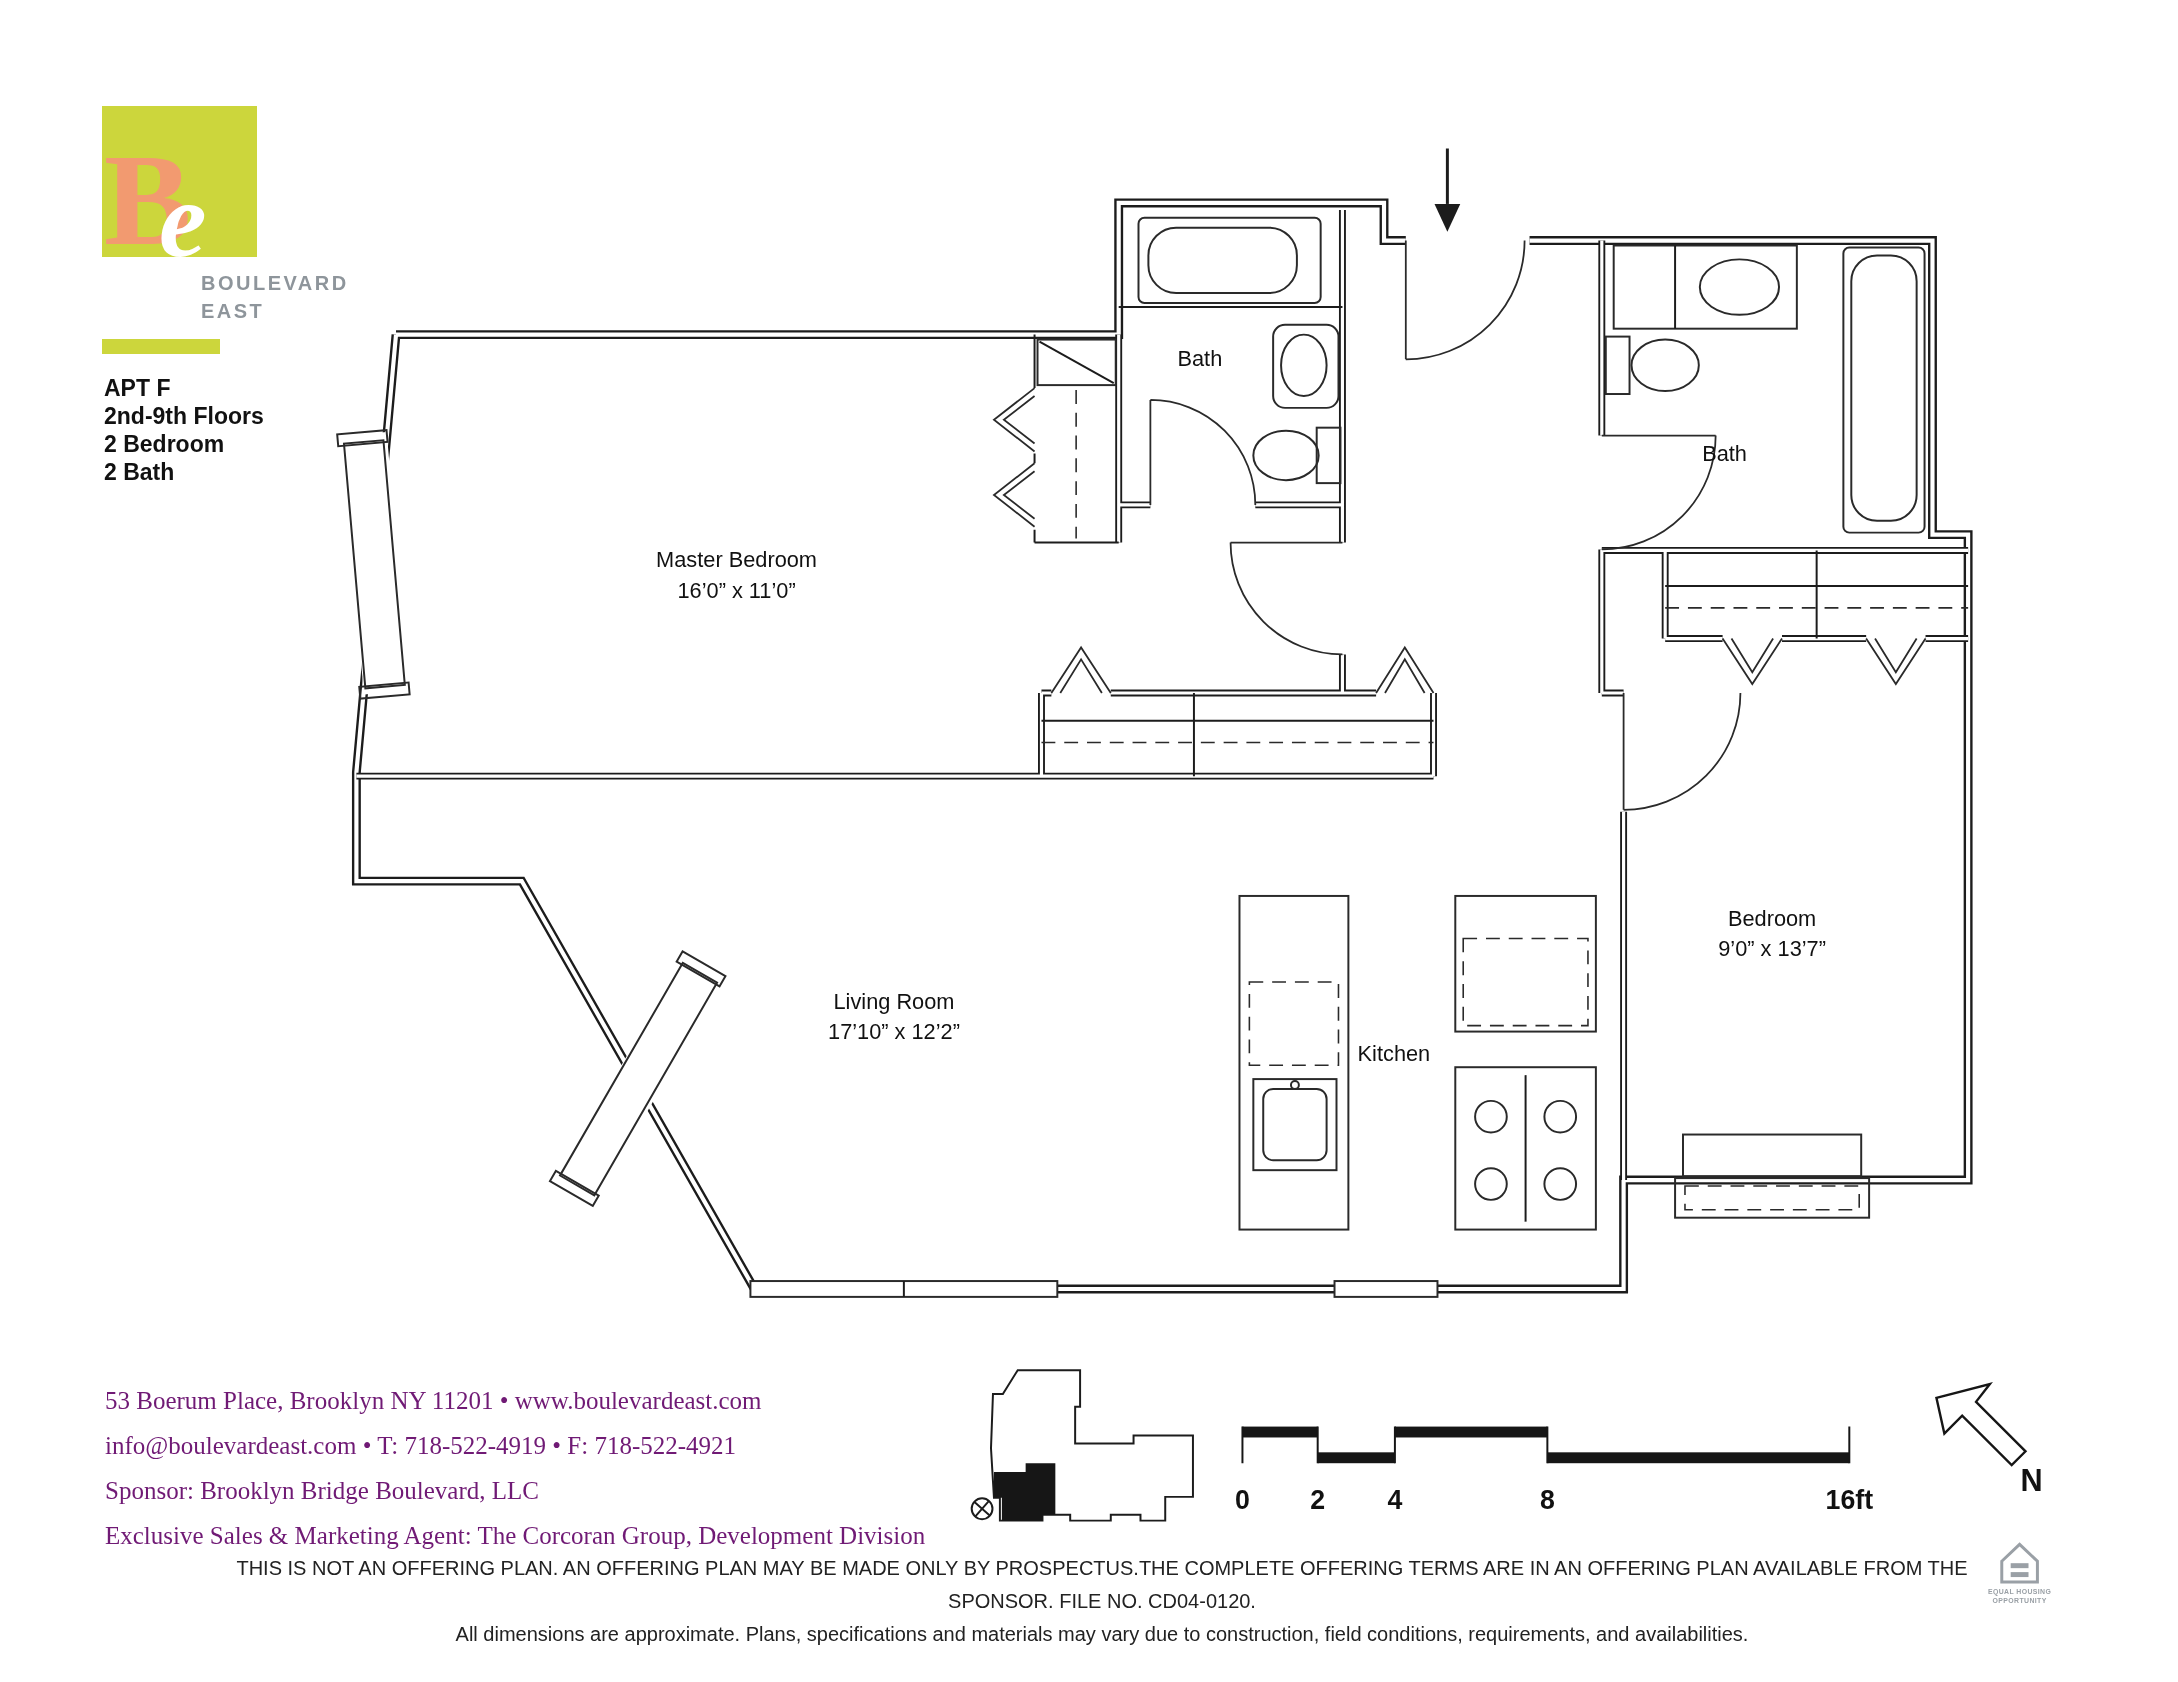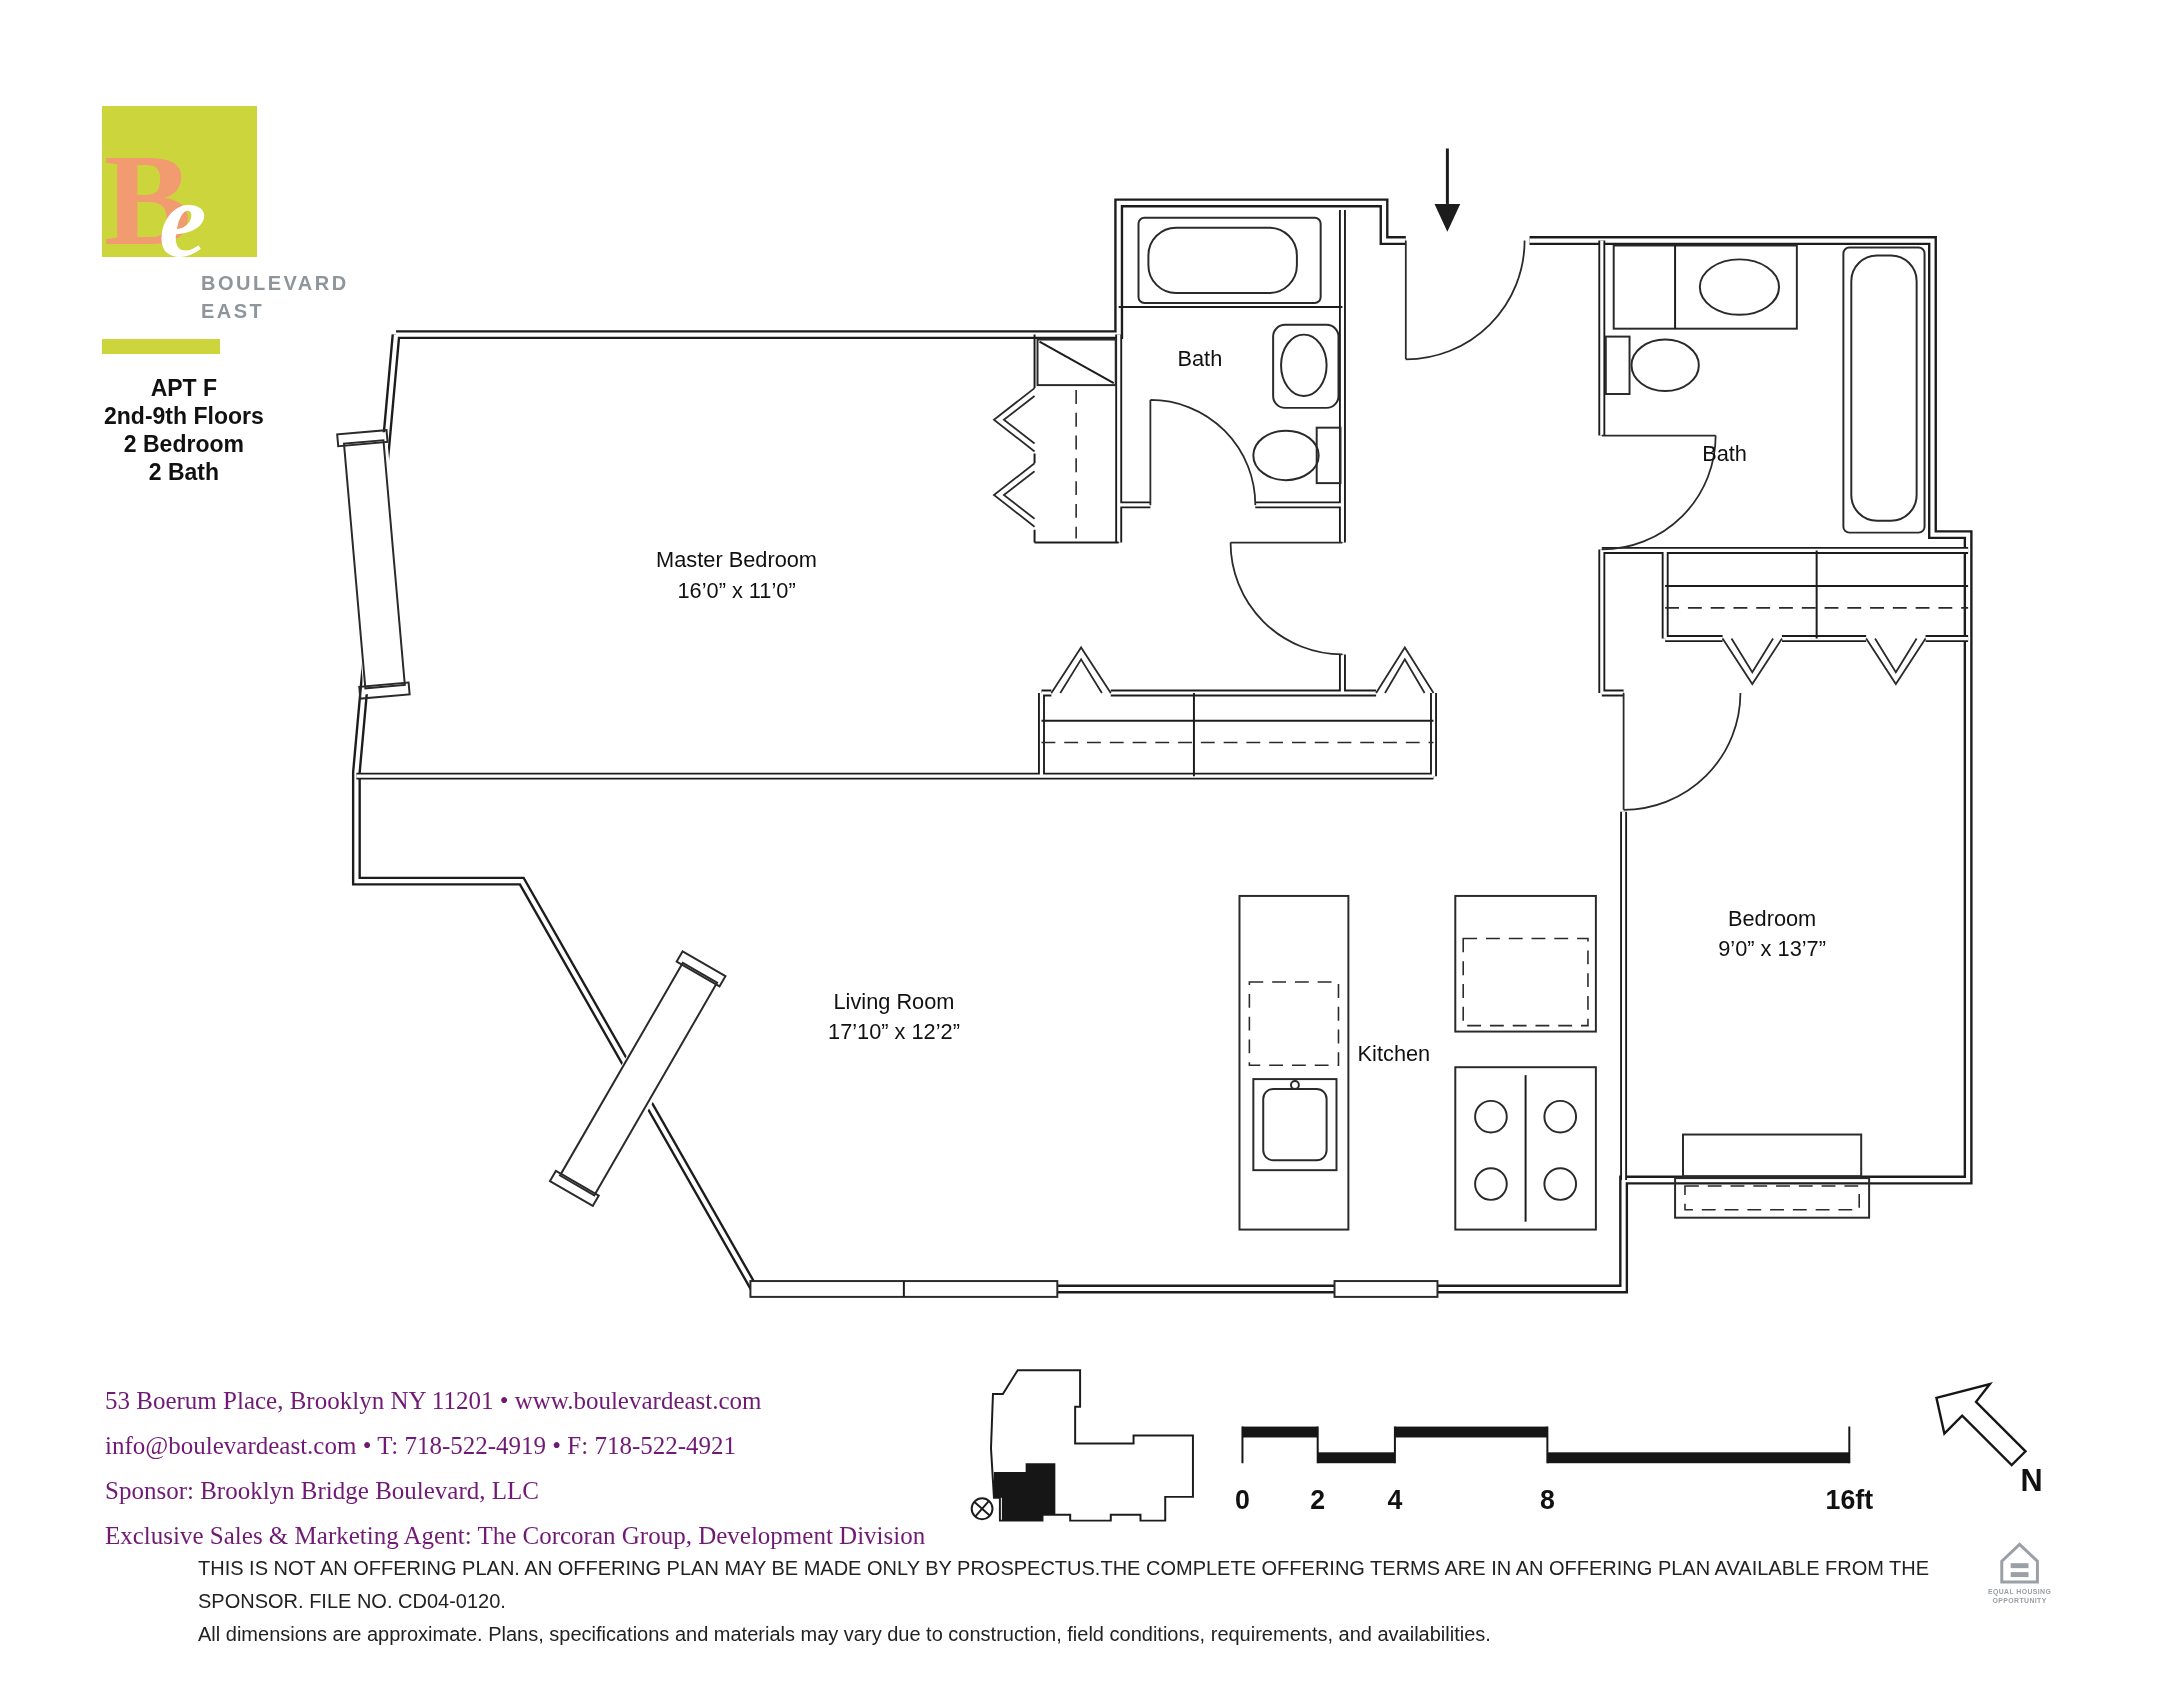--- a/index.html
+++ b/index.html
@@ -6,40 +6,40 @@
   body{width:2178px;height:1682px;position:relative;font-family:"Liberation Sans",sans-serif;overflow:hidden;}
 
   
   .logo-square{position:absolute;left:102px;top:106px;width:155px;height:151px;}
   .logo-b{position:absolute;left:2px;top:28px;font:bold 131px "Liberation Serif",serif;line-height:1;}
   .logo-e{position:absolute;left:57px;top:61px;font:italic bold 107px "Liberation Serif",serif;line-height:1;color:#ffffff;}
   .brand-name{position:absolute;left:176px;top:269px;font-weight:bold;font-size:20px;letter-spacing:2.5px;line-height:28px;}
   .brand-bar{position:absolute;left:102px;top:339px;width:118px;height:15px;}
 
   
-  .apt-info{position:absolute;left:104px;top:374px;font-weight:bold;font-size:23px;line-height:28px;color:#111;text-align:center;}
+  .apt-info{position:absolute;left:104px;top:374px;font-weight:bold;font-size:23px;line-height:28px;color:#111;}
 
   
   .plan-svg{position:absolute;left:0;top:0;width:2178px;height:1682px;}
   .wO{fill:none;stroke:#1c1c1c;stroke-width:9;}
   .wI{fill:none;stroke:#ffffff;stroke-width:4.2;}
   .w2{fill:none;stroke:#1c1c1c;stroke-width:7;}
   .w2i{fill:none;stroke:#ffffff;stroke-width:3.2;}
   .thin{fill:none;stroke:#1c1c1c;stroke-width:2;}
   .nofill{fill:none;stroke:#2a2a2a;stroke-width:2;}
   .door{fill:none;stroke:#2a2a2a;stroke-width:1.8;}
   .dash{fill:none;stroke:#2a2a2a;stroke-width:1.6;stroke-dasharray:14 9;}
   .lbl{font-family:"Liberation Sans",sans-serif;font-size:22px;fill:#111;text-anchor:middle;}
   .scaleNum{font-family:"Liberation Sans",sans-serif;font-size:27px;font-weight:bold;fill:#111;text-anchor:middle;}
   .northN{font-family:"Liberation Sans",sans-serif;font-size:31px;font-weight:bold;fill:#111;text-anchor:middle;}
   .ehoTxt{font-family:"Liberation Sans",sans-serif;font-size:7px;font-weight:bold;fill:#9aa0a6;text-anchor:middle;letter-spacing:.4px;}
 
   
   .contact{position:absolute;left:105px;top:1378px;font-family:"Liberation Serif",serif;font-size:25px;line-height:45px;color:#701a75;}
-  .disclaimer{position:absolute;left:198px;top:1552px;width:1772px;text-align:left;font-size:20px;line-height:33px;color:#222;}
+  .disclaimer{position:absolute;left:216px;top:1552px;width:1772px;text-align:center;font-size:20px;line-height:33px;color:#222;}
 </style>
 </head>
 <body>
 
 <div class="logo-square" style="background: rgb(204, 214, 60);">
   <span class="logo-b" style="color: rgb(242, 154, 112);">B</span>
   <span class="logo-e">e</span>
 </div>
 <div class="brand-name" style="color: rgb(142, 149, 155); margin-left: 25px;">
   <div>BOULEVARD</div>

